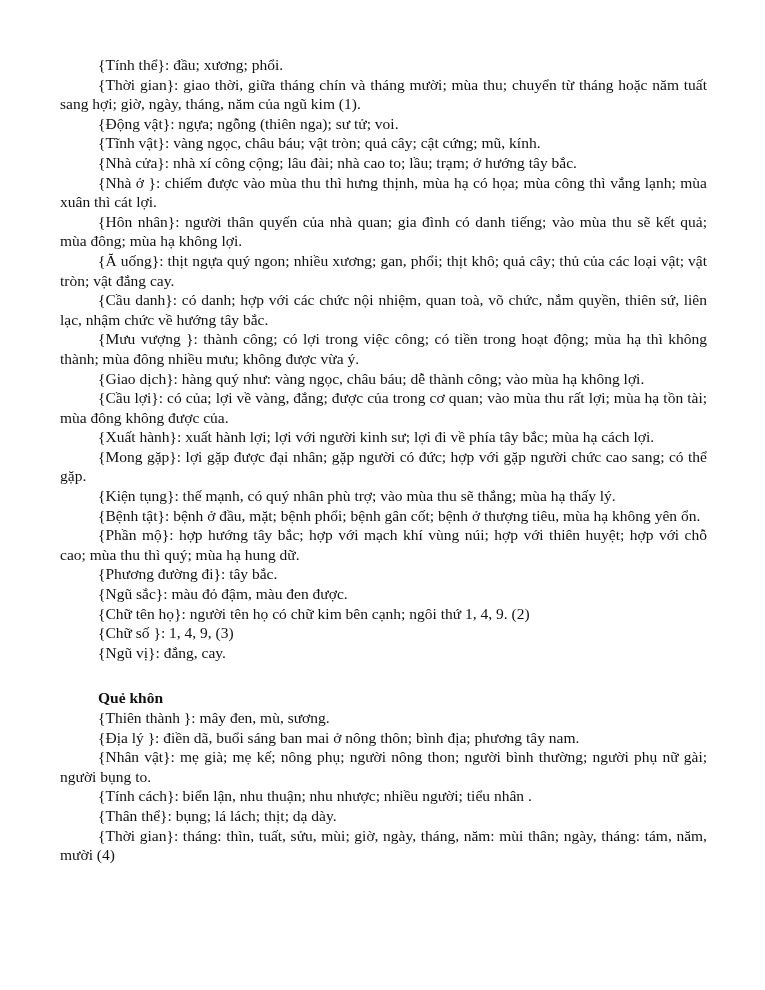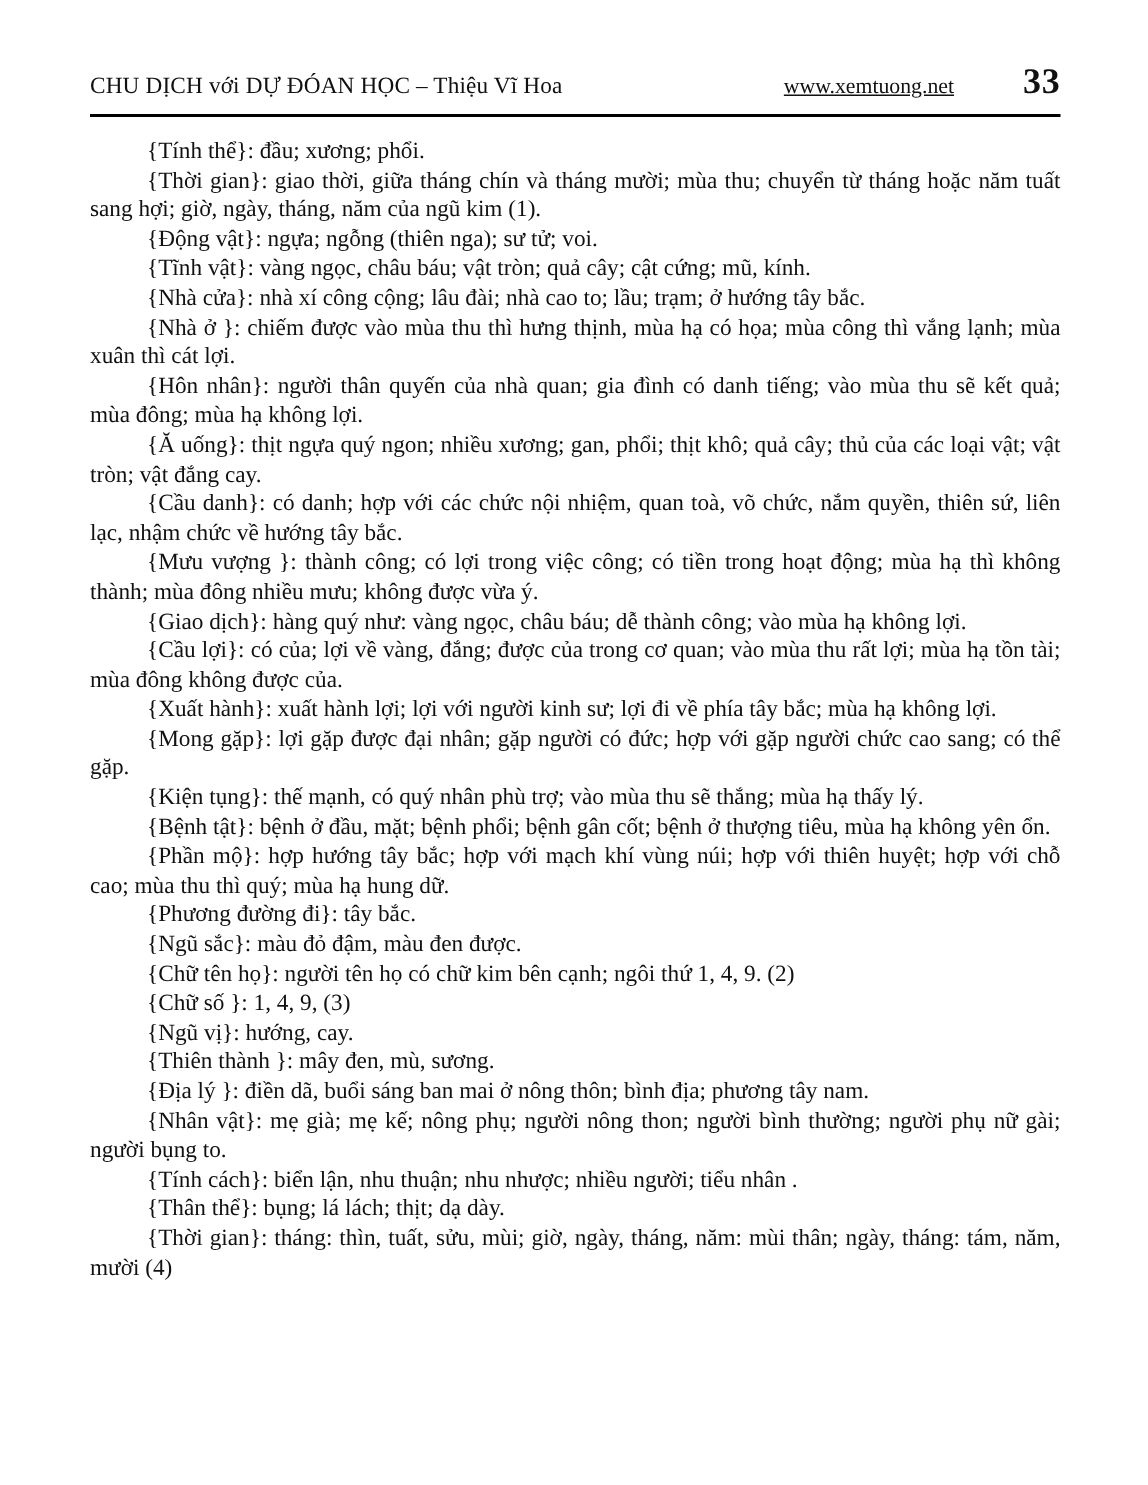--- a/index.html
+++ b/index.html
@@ -57,54 +57,50 @@
     font-size: 15.5px;
     line-height: 19.6px;
     font-weight: bold;
   }
 </style>
 </head>
 <body>
 
 <div class="page">
 
-  <div class="page-header">
-    <span class="book-title">CHU DỊCH với DỰ ĐÓAN HỌC – Thiệu Vĩ Hoa</span>
-    <span class="site-url">www.xemtuong.net</span>
-    <span class="page-number">33</span>
-  </div>
 
   <div class="content">
 
     <section>
       <p>{Tính thể}: đầu; xương; phổi.</p>
       <p>{Thời gian}: giao thời, giữa tháng chín và tháng mười; mùa thu; chuyển từ tháng hoặc năm tuất sang hợi; giờ, ngày, tháng, năm của ngũ kim (1).</p>
       <p>{Động vật}: ngựa; ngỗng (thiên nga); sư tử; voi.</p>
       <p>{Tĩnh vật}: vàng ngọc, châu báu; vật tròn; quả cây; cật cứng; mũ, kính.</p>
       <p>{Nhà cửa}: nhà xí công cộng; lâu đài; nhà cao to; lầu; trạm; ở hướng tây bắc.</p>
       <p>{Nhà ở }: chiếm được vào mùa thu thì hưng thịnh, mùa hạ có họa; mùa công thì vắng lạnh; mùa xuân thì cát lợi.</p>
       <p>{Hôn nhân}: người thân quyến của nhà quan; gia đình có danh tiếng; vào mùa thu sẽ kết quả; mùa đông; mùa hạ không lợi.</p>
       <p>{Ă uống}: thịt ngựa quý ngon; nhiều xương; gan, phổi; thịt khô; quả cây; thủ của các loại vật; vật tròn; vật đắng cay.</p>
       <p>{Cầu danh}: có danh; hợp với các chức nội nhiệm, quan toà, võ chức, nắm quyền, thiên sứ, liên lạc, nhậm chức về hướng tây bắc.</p>
       <p>{Mưu vượng }: thành công; có lợi trong việc công; có tiền trong hoạt động; mùa hạ thì không thành; mùa đông nhiều mưu; không được vừa ý.</p>
       <p>{Giao dịch}: hàng quý như: vàng ngọc, châu báu; dễ thành công; vào mùa hạ không lợi.</p>
       <p>{Cầu lợi}: có của; lợi về vàng, đắng; được của trong cơ quan; vào mùa thu rất lợi; mùa hạ tồn tài; mùa đông không được của.</p>
-      <p>{Xuất hành}: xuất hành lợi; lợi với người kinh sư; lợi đi về phía tây bắc; mùa hạ không lợi.</p>
+      <p>{Xuất hành}: xuất hành lợi; lợi với người kinh sư; lợi đi về phía tây bắc; mùa hạ cách lợi.</p>
       <p>{Mong gặp}: lợi gặp được đại nhân; gặp người có đức; hợp với gặp người chức cao sang; có thể gặp.</p>
       <p>{Kiện tụng}: thế mạnh, có quý nhân phù trợ; vào mùa thu sẽ thắng; mùa hạ thấy lý.</p>
       <p>{Bệnh tật}: bệnh ở đầu, mặt; bệnh phổi; bệnh gân cốt; bệnh ở thượng tiêu, mùa hạ không yên ổn.</p>
       <p>{Phần mộ}: hợp hướng tây bắc; hợp với mạch khí vùng núi; hợp với thiên huyệt; hợp với chỗ cao; mùa thu thì quý; mùa hạ hung dữ.</p>
       <p>{Phương đường đi}: tây bắc.</p>
       <p>{Ngũ sắc}: màu đỏ đậm, màu đen được.</p>
       <p>{Chữ tên họ}: người tên họ có chữ kim bên cạnh; ngôi thứ 1, 4, 9. (2)</p>
       <p>{Chữ số }: 1, 4, 9, (3)</p>
-      <p>{Ngũ vị}: hướng, cay.</p>
+      <p>{Ngũ vị}: đắng, cay.</p>
     </section>
 
     <section>
+      <h2 class="section-heading">Quẻ khôn</h2>
       <p>{Thiên thành }: mây đen, mù, sương.</p>
       <p>{Địa lý }: điền dã, buổi sáng ban mai ở nông thôn; bình địa; phương tây nam.</p>
       <p>{Nhân vật}: mẹ già; mẹ kế; nông phụ; người nông thon; người bình thường; người phụ nữ gài; người bụng to.</p>
       <p>{Tính cách}: biển lận, nhu thuận; nhu nhược; nhiều người; tiểu nhân .</p>
       <p>{Thân thể}: bụng; lá lách; thịt; dạ dày.</p>
       <p>{Thời gian}: tháng: thìn, tuất, sửu, mùi; giờ, ngày, tháng, năm: mùi thân; ngày, tháng: tám, năm, mười (4)</p>
     </section>
 
   </div>
 </div>

